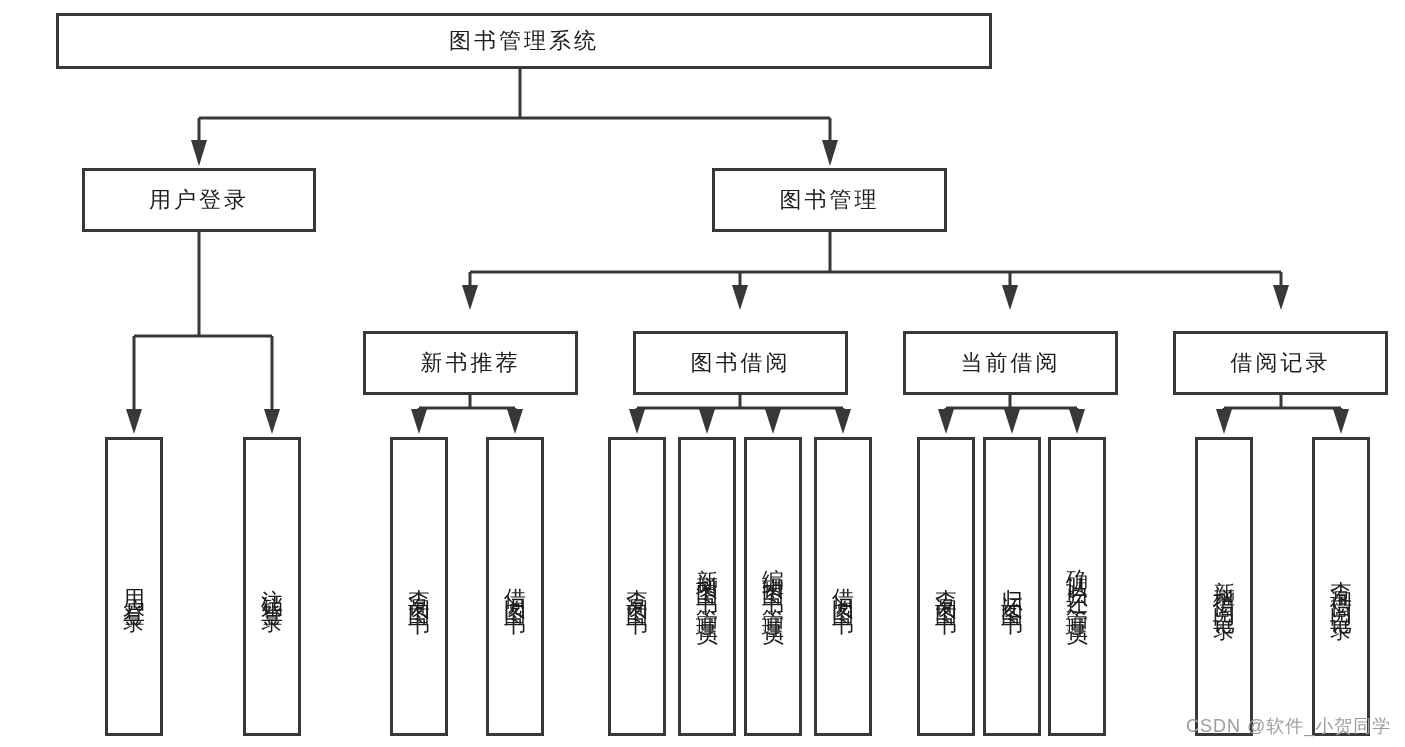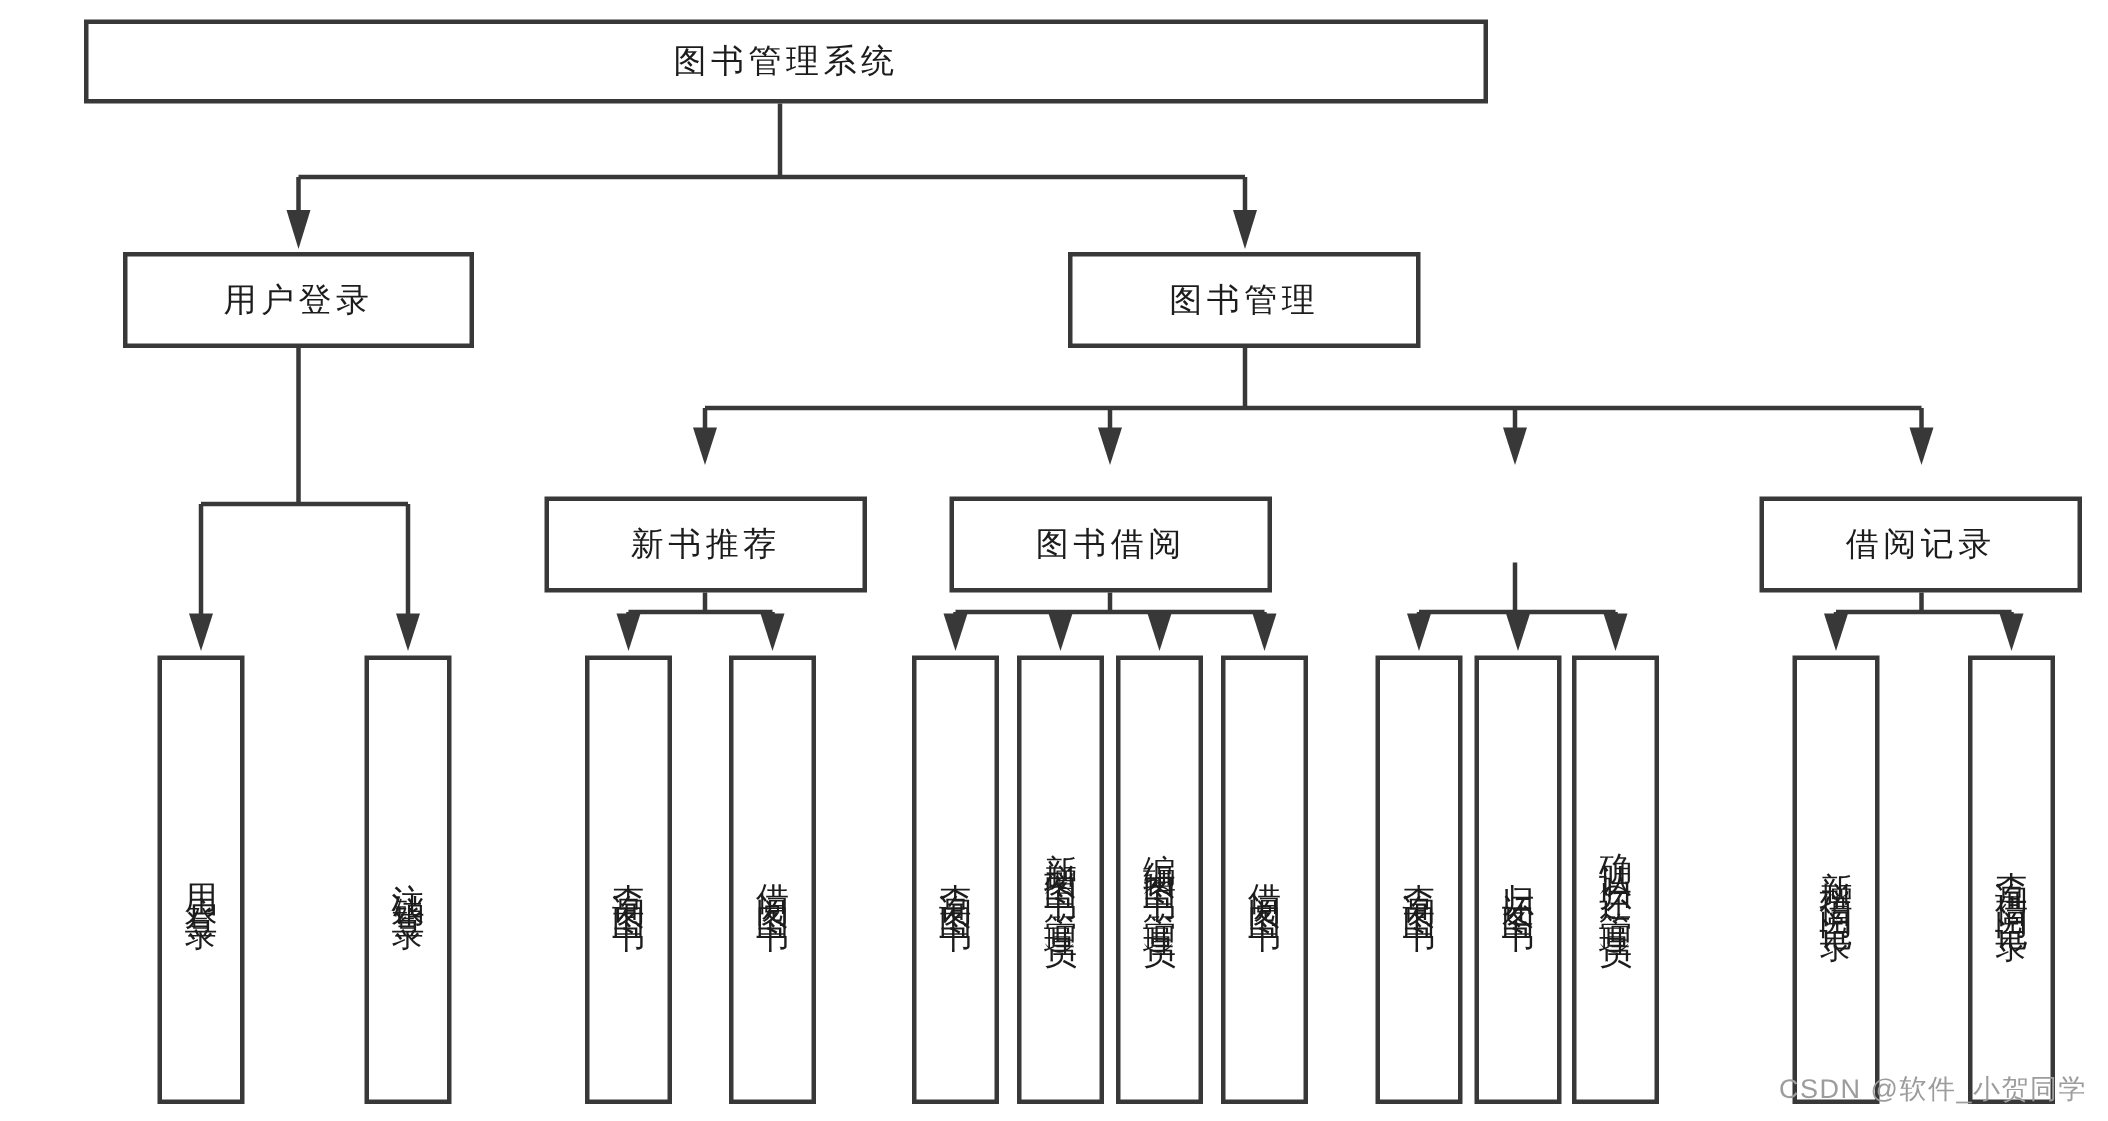--- a/index.html
+++ b/index.html
@@ -112,20 +112,21 @@
     </g>
   </svg>
 
   <div class="node root">图书管理系统</div>
 
   <div class="node lvl2" style="left:82px; width:234px;">用户登录</div>
   <div class="node lvl2" style="left:712px; width:235px;">图书管理</div>
 
   <div class="node lvl3" style="left:363px;">新书推荐</div>
   <div class="node lvl3" style="left:633px;font-family:Liberation Mono, monospace;">图书借阅</div>
+  <div class="node lvl3" style="left:903px;">当前借阅</div>
   <div class="node lvl3" style="left:1173px;">借阅记录</div>
 
   <div class="leaf" style="left:105px;">
     <span class="vtext">用户登录</span>
   </div>
   <div class="leaf" style="left:243px;">
     <span class="vtext">注销登录</span>
   </div>
 
   <div class="leaf" style="left:390px;">

